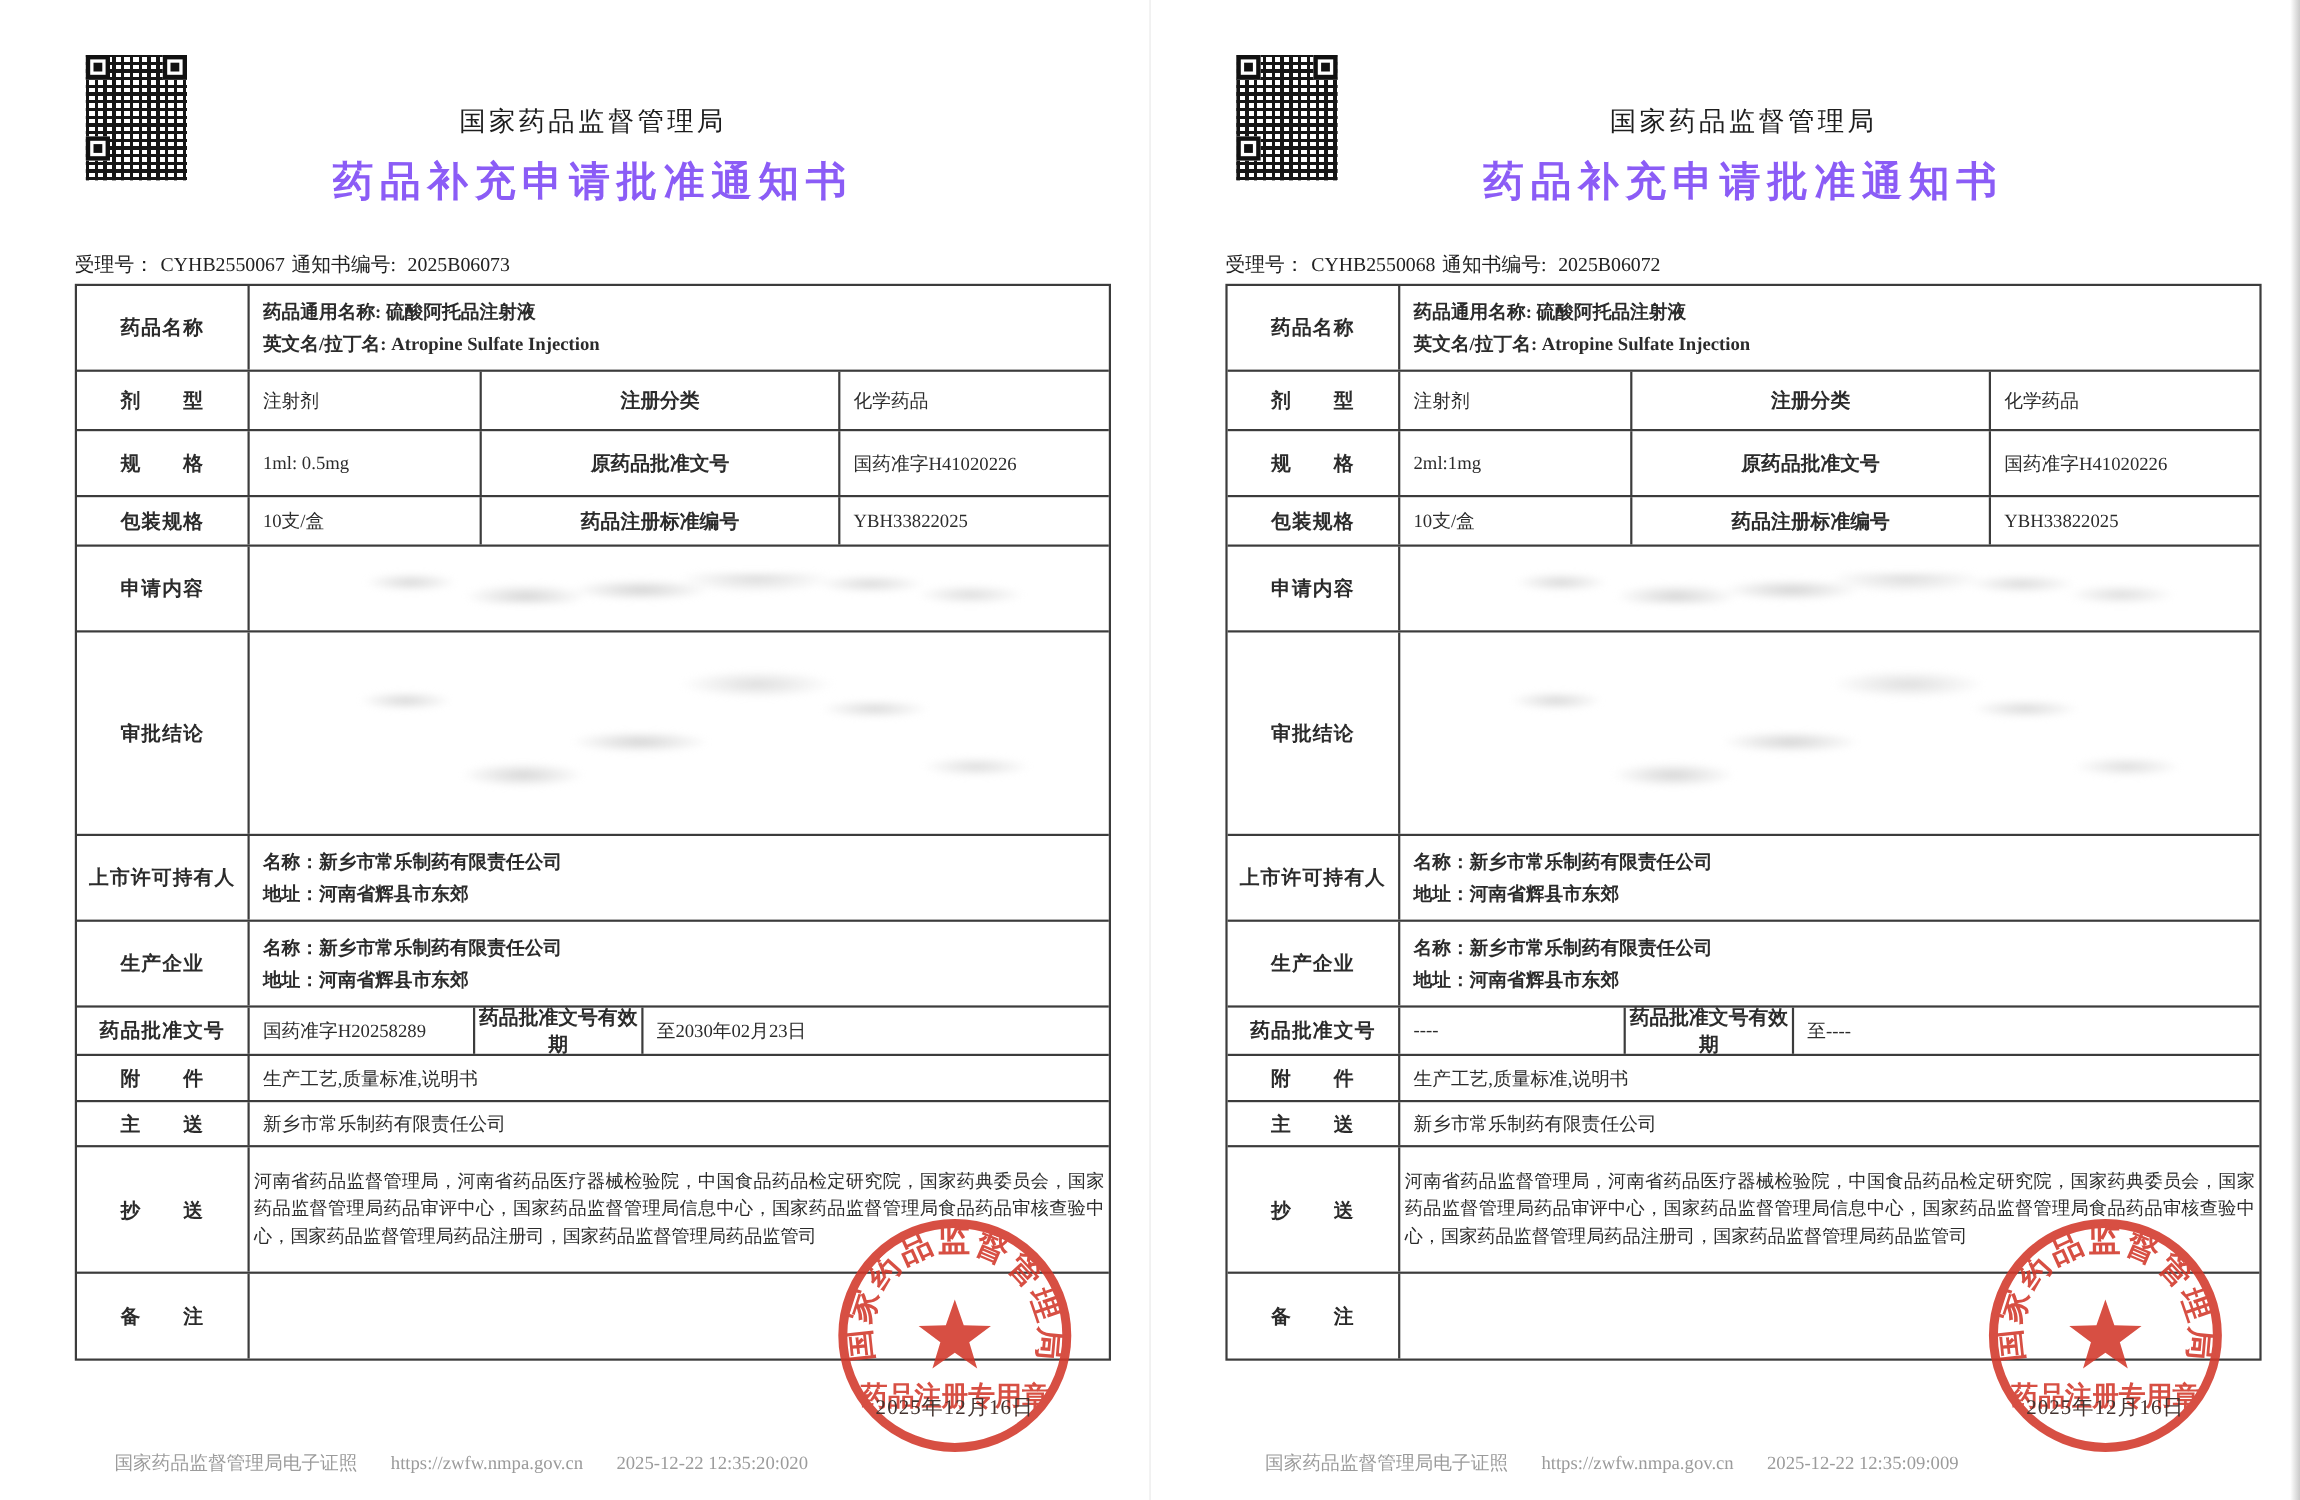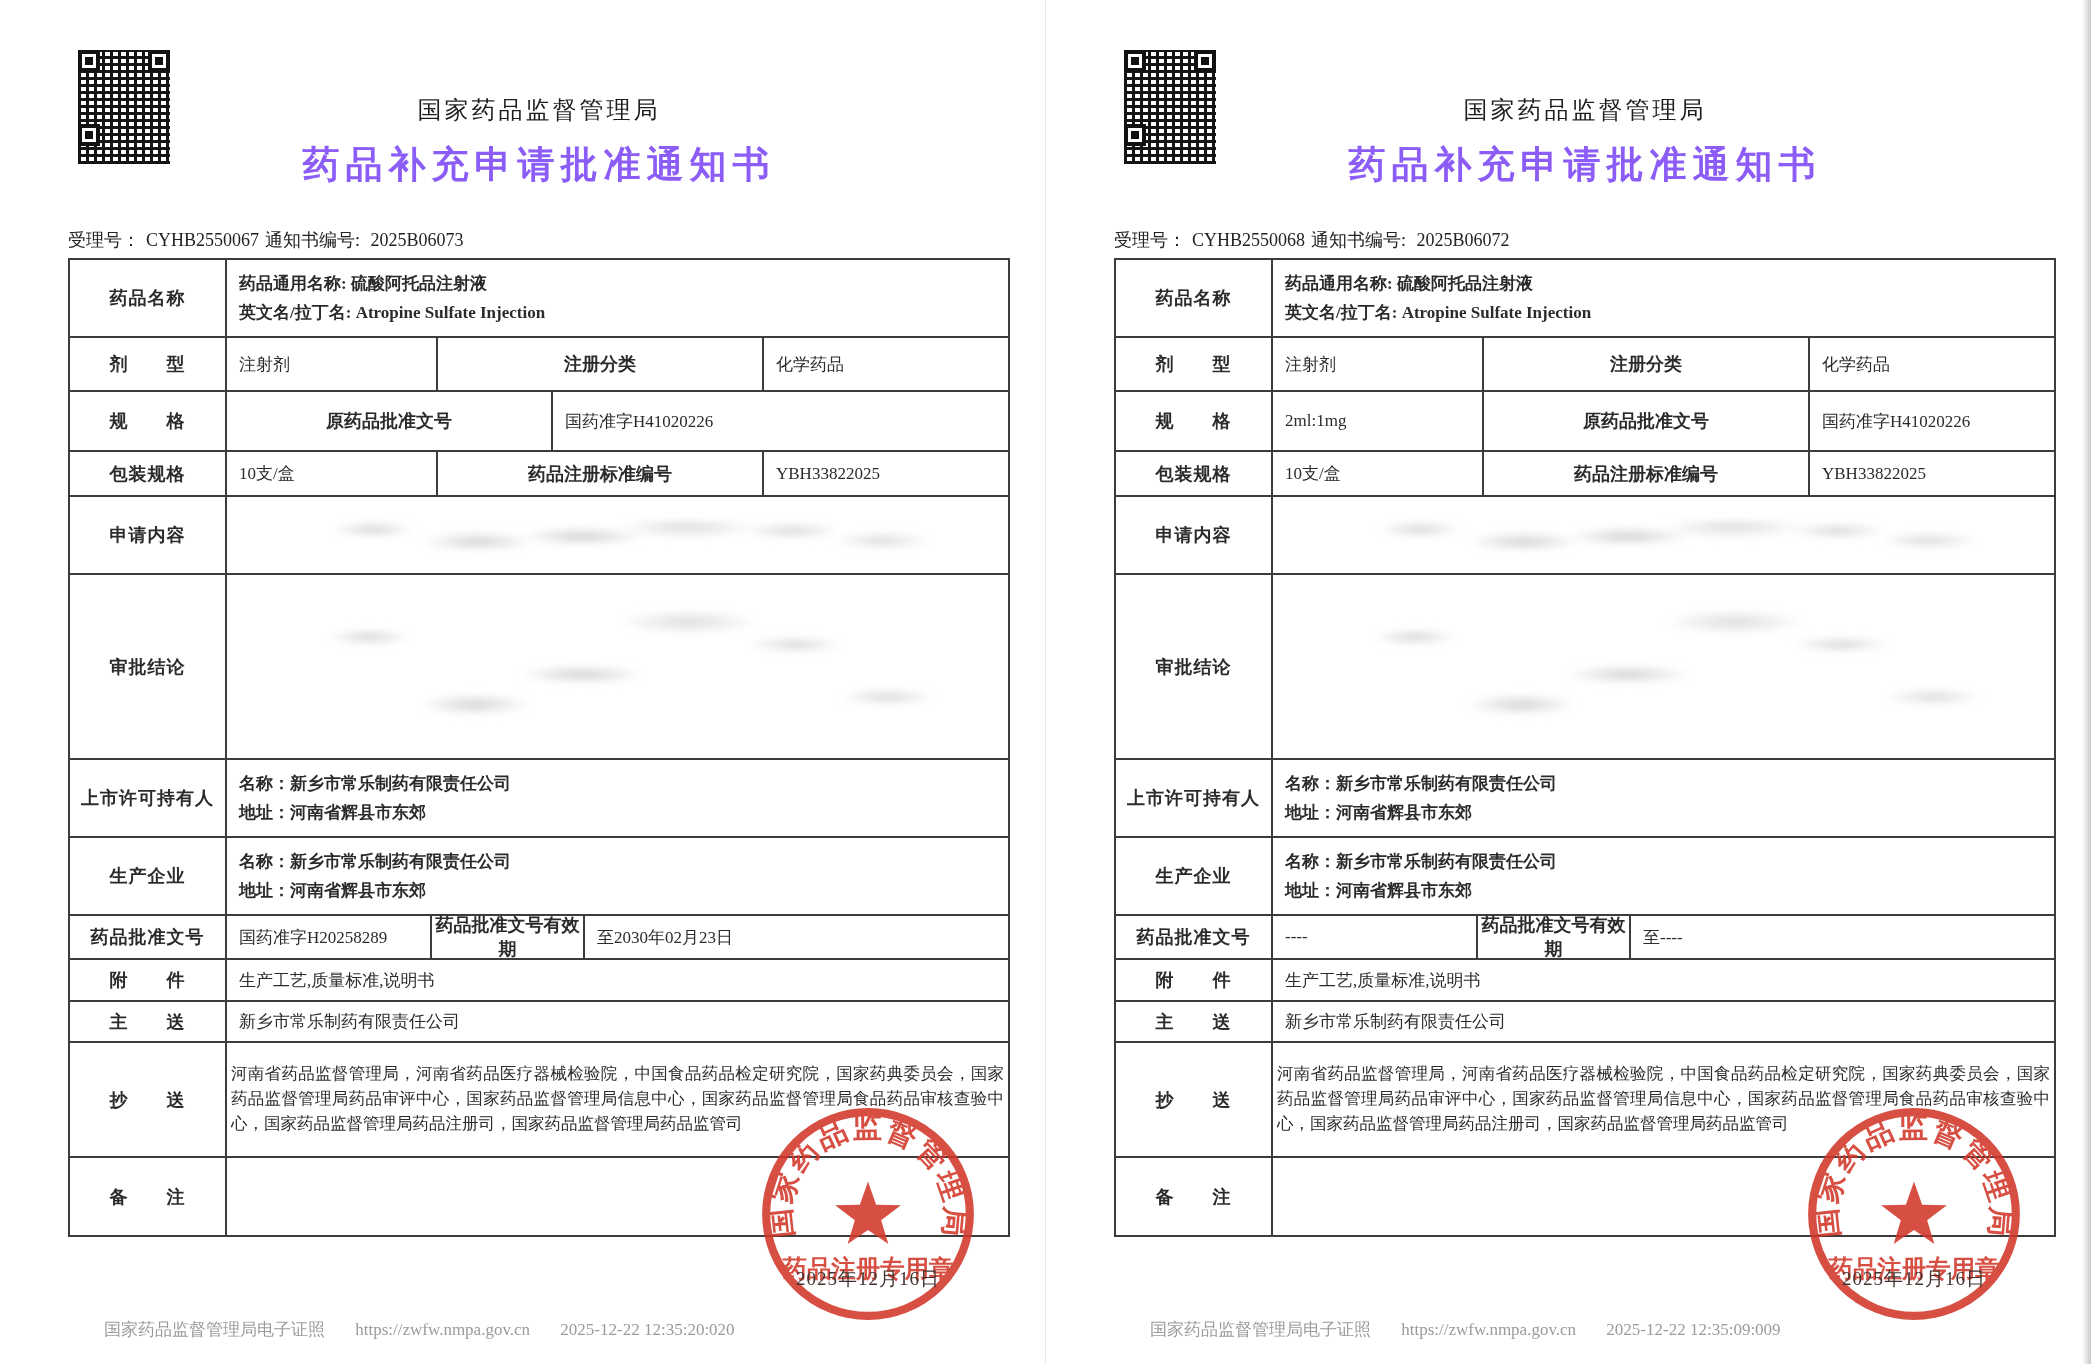--- a/index.html
+++ b/index.html
@@ -104,20 +104,21 @@
       </div>
     </div>
     <div class="tr" style="height:54px">
       <div class="td lbl">剂　　型</div>
       <div class="td w211">注射剂</div>
       <div class="td w326 lbl2">注册分类</div>
       <div class="td grow">化学药品</div>
     </div>
     <div class="tr" style="height:60px">
       <div class="td lbl">规　　格</div>
+      <div class="td w211">1ml: 0.5mg</div>
       <div class="td w326 lbl2">原药品批准文号</div>
       <div class="td grow">国药准字H41020226</div>
     </div>
     <div class="tr" style="height:45px">
       <div class="td lbl">包装规格</div>
       <div class="td w211">10支/盒</div>
       <div class="td w326 lbl2">药品注册标准编号</div>
       <div class="td grow">YBH33822025</div>
     </div>
     <div class="tr" style="height:78px">

